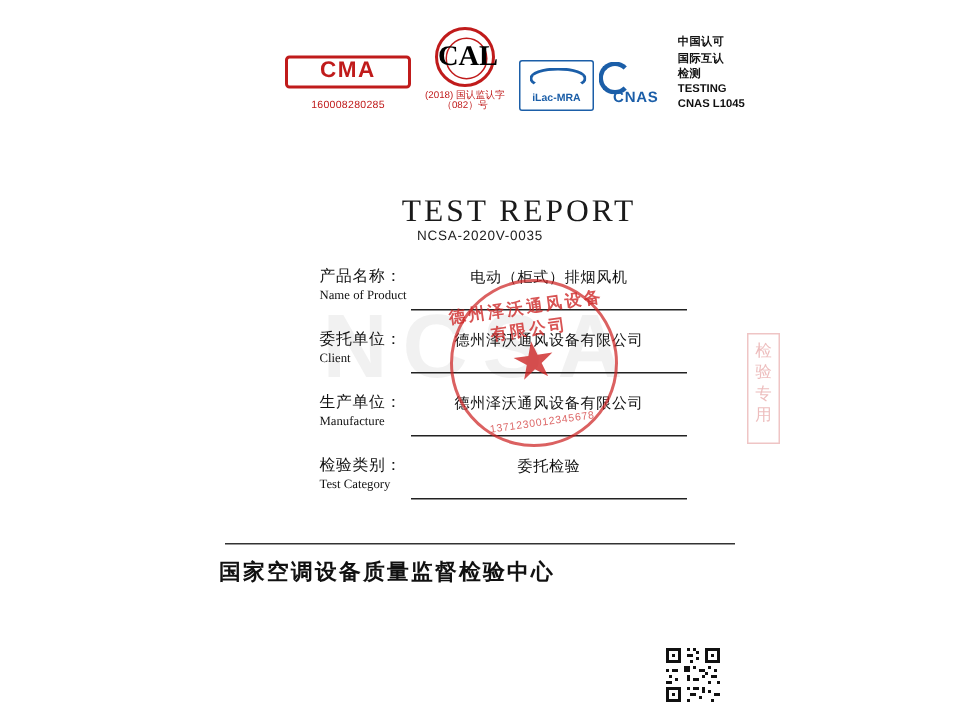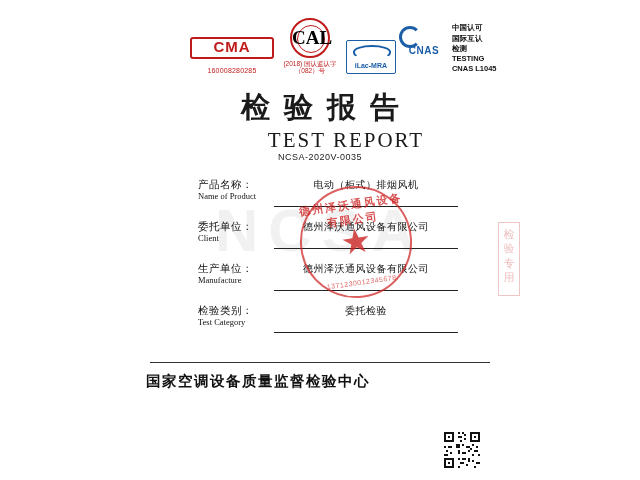--- a/index.html
+++ b/index.html
@@ -138,21 +138,21 @@
     font-size: 7px;
     font-weight: bold;
     color: #1b5ea8;
   }
 
   
   .mark-cnas { width: 58px; }
   .cnas-box {
     width: 56px;
     height: 34px;
-    margin: 15px auto;
+    margin: 0 auto;
     position: relative;
   }
   .cnas-box .ring {
     position: absolute;
     left: 3px; top: 1px;
     width: 22px; height: 22px;
     border: 3px solid #1b5ea8;
     border-radius: 50%;
     border-right-color: transparent;
     box-sizing: border-box;
@@ -226,21 +226,21 @@
     top: 178px;
     left: 198px;
     width: 260px;
   }
   .field {
     position: relative;
     height: 42px;
   }
   .field .label {
     position: absolute;
-    left: 0;
+    left: 15px;
     top: 0;
     width: 72px;
   }
   .field .label .cn {
     font-family: "Liberation Serif", serif;
     font-size: 10.5px;
     color: #111;
     line-height: 1.25;
     letter-spacing: 0.5px;
   }
@@ -437,21 +437,20 @@
       <div class="cn">中国认可</div>
       <div class="cn">国际互认</div>
       <div class="cn">检测</div>
       <div>TESTING</div>
       <div>CNAS L1045</div>
     </div>
   </div>
 
   <div class="watermark">NCSA</div>
 
-  <div class="title-cn">检验报告</div>
   <div class="title-en">TEST REPORT</div>
   <div class="report-no">NCSA-2020V-0035</div>
 
   <div class="fields">
 
     <div class="field">
       <div class="label">
         <div class="cn">产品名称：</div>
         <div class="en">Name of Product</div>
       </div>

